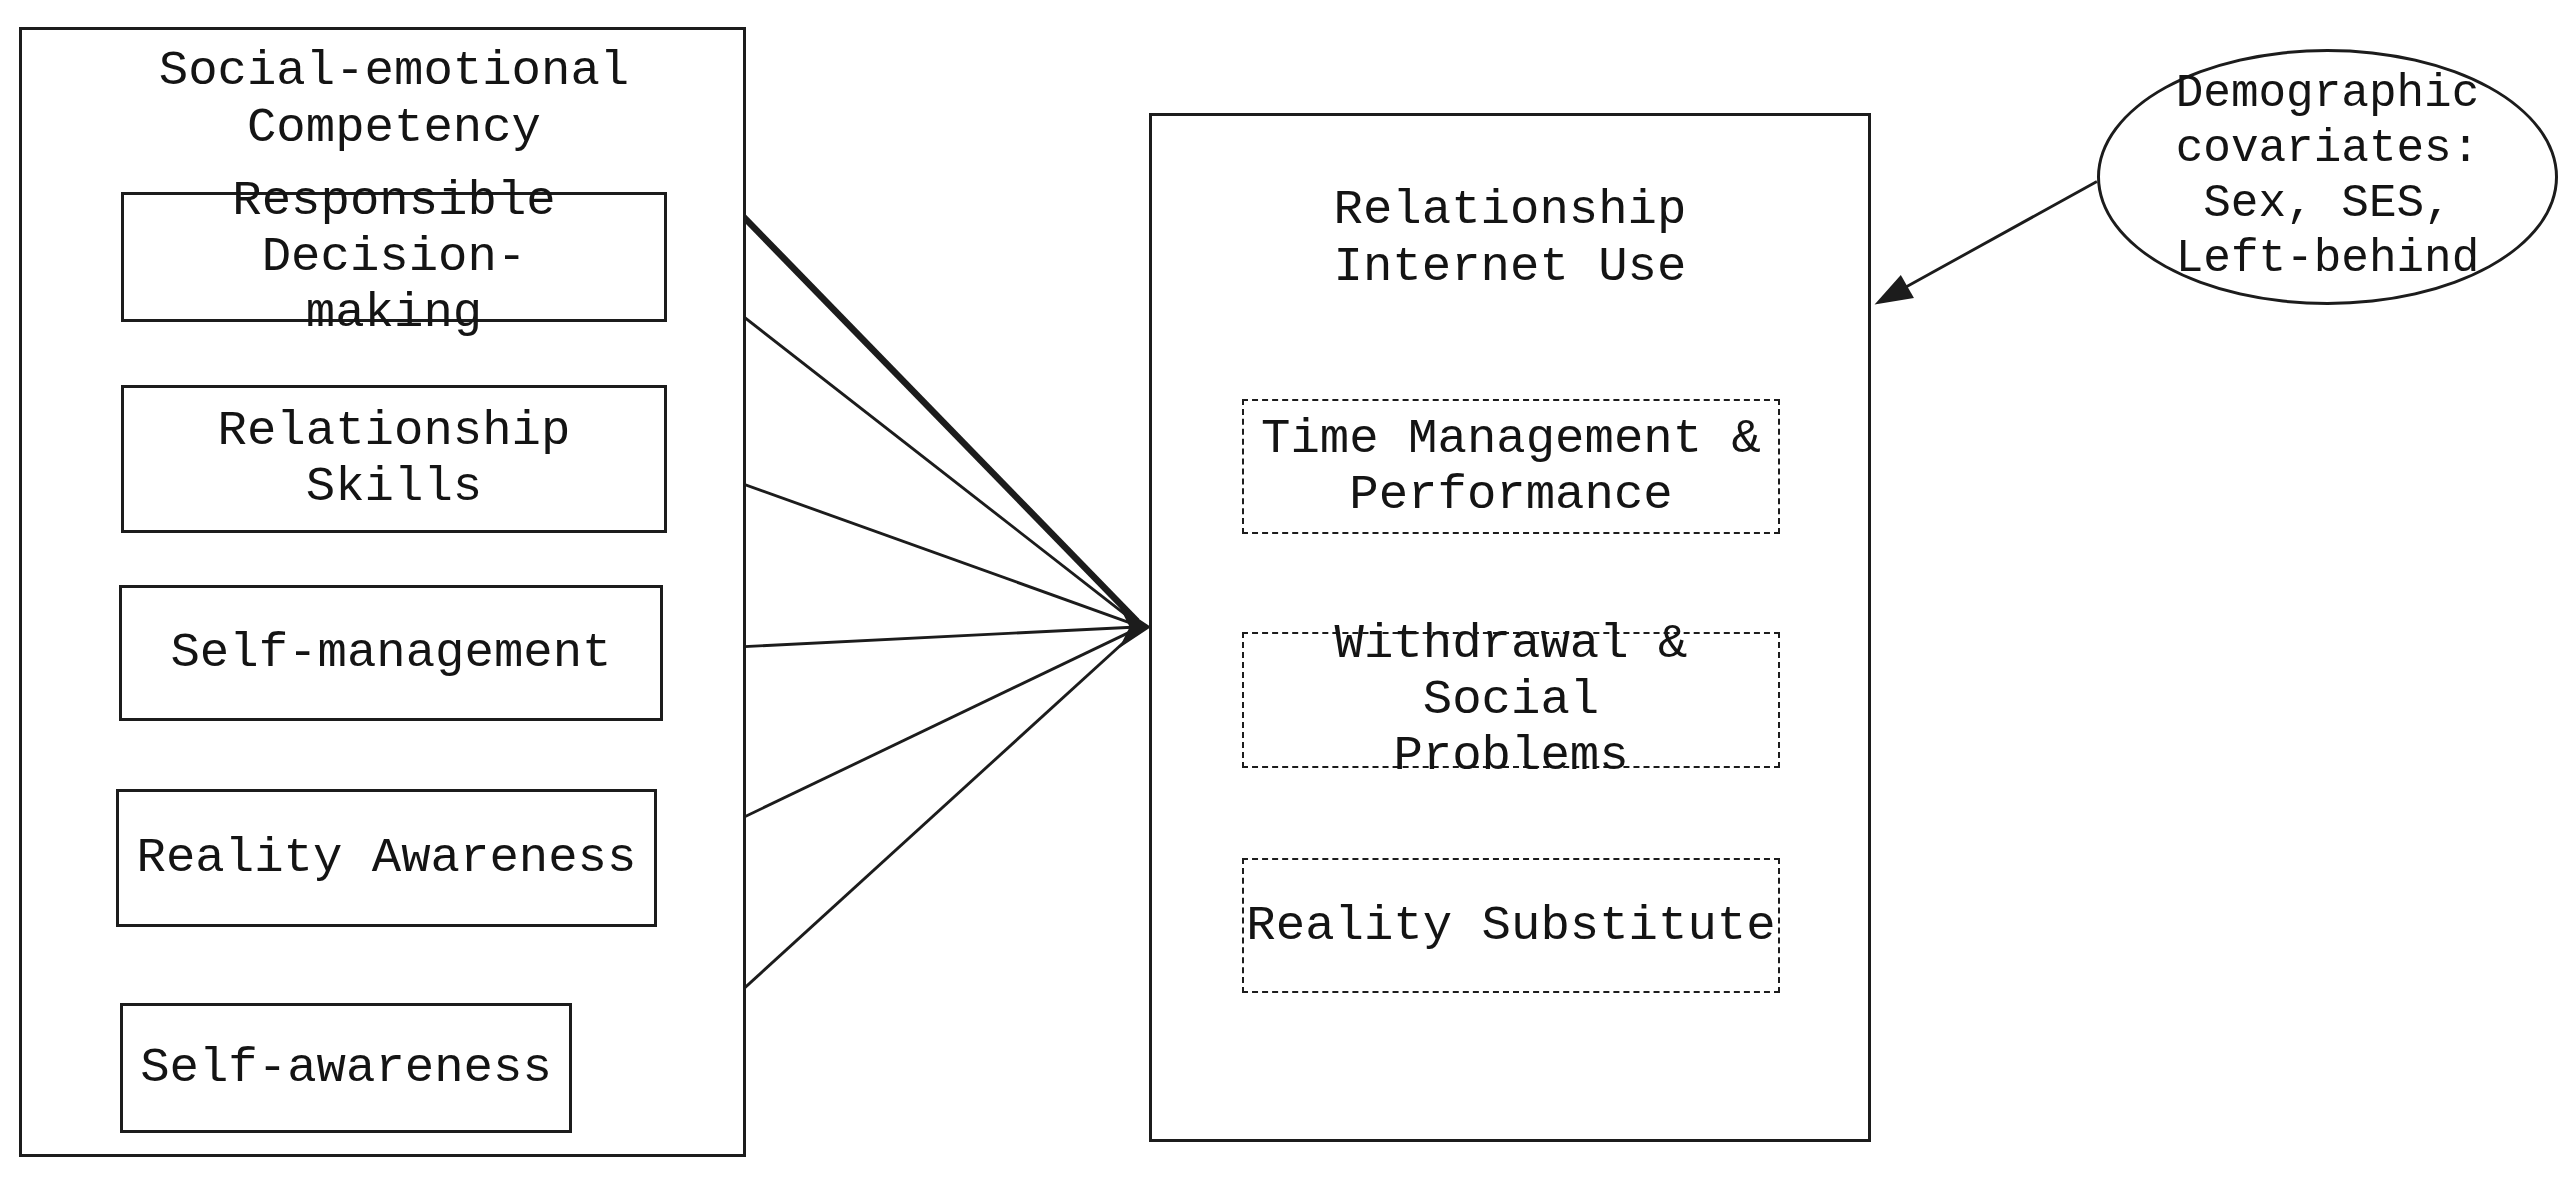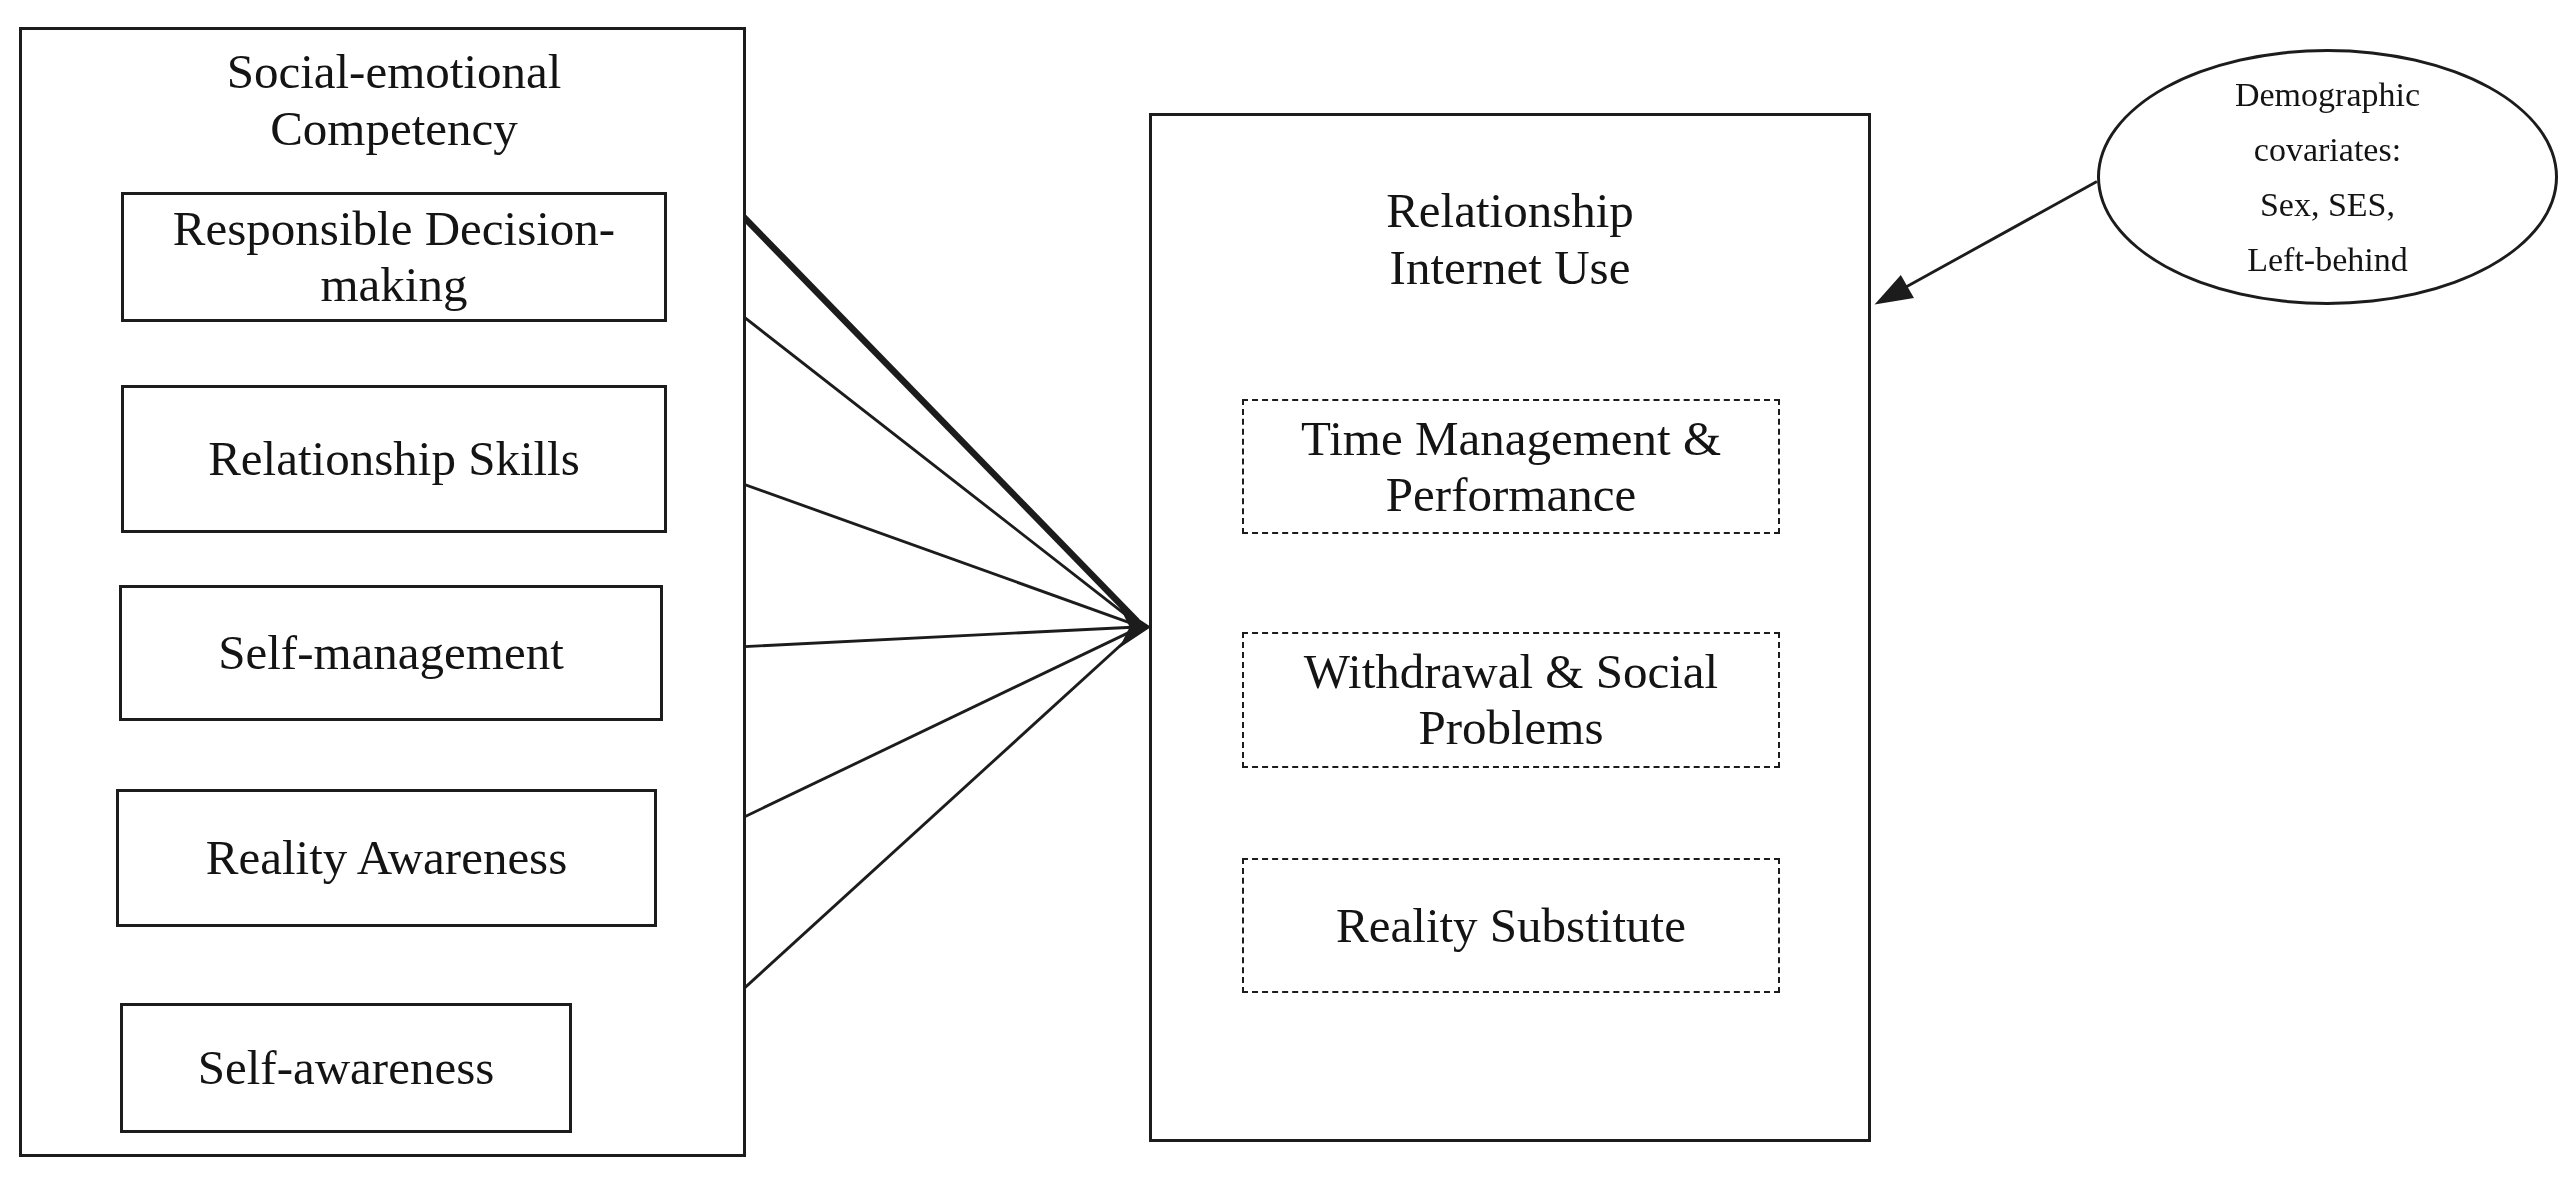--- a/index.html
+++ b/index.html
@@ -5,21 +5,21 @@
   html, body {
     margin: 0;
     padding: 0;
     background: #ffffff;
   }
   .canvas {
     position: relative;
     width: 2576px;
     height: 1185px;
     background: #ffffff;
-    font-family: Liberation Serif, serif;
+    font-family: Liberation Mono, monospace;
     color: #161616;
     overflow: hidden;
   }
   .box {
     position: absolute;
     box-sizing: border-box;
     border: 3.3px solid #1c1c1c;
     background: #ffffff;
   }
   .node {
@@ -67,21 +67,21 @@
     left: 2097px; top: 49px; width: 461px; height: 256px;
     border: 3.3px solid #1c1c1c;
     border-radius: 50%;
     background: #ffffff;
     display: flex;
     align-items: center;
     justify-content: center;
     text-align: center;
   }
   .covariates .label {
-    font-size: 34px;
+    font-size: 46px;
     line-height: 55px;
   }
   .connector-layer {
     position: absolute;
     left: 0; top: 0;
     pointer-events: none;
   }
 </style>
 </head>
 <body>

